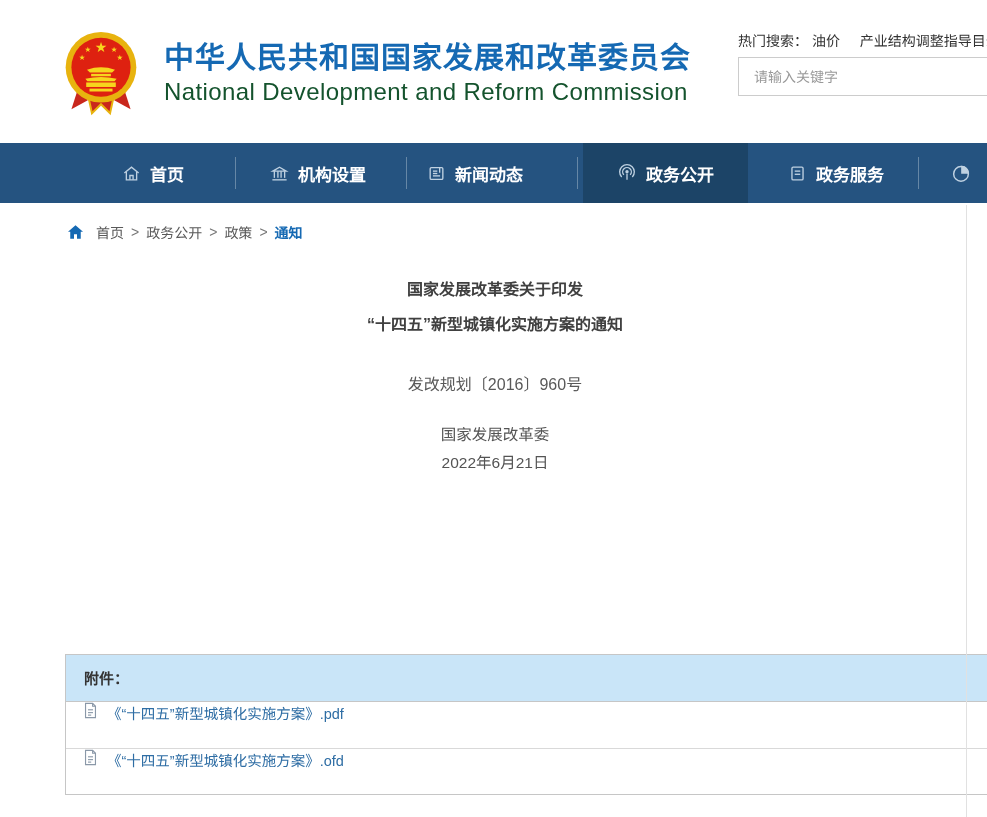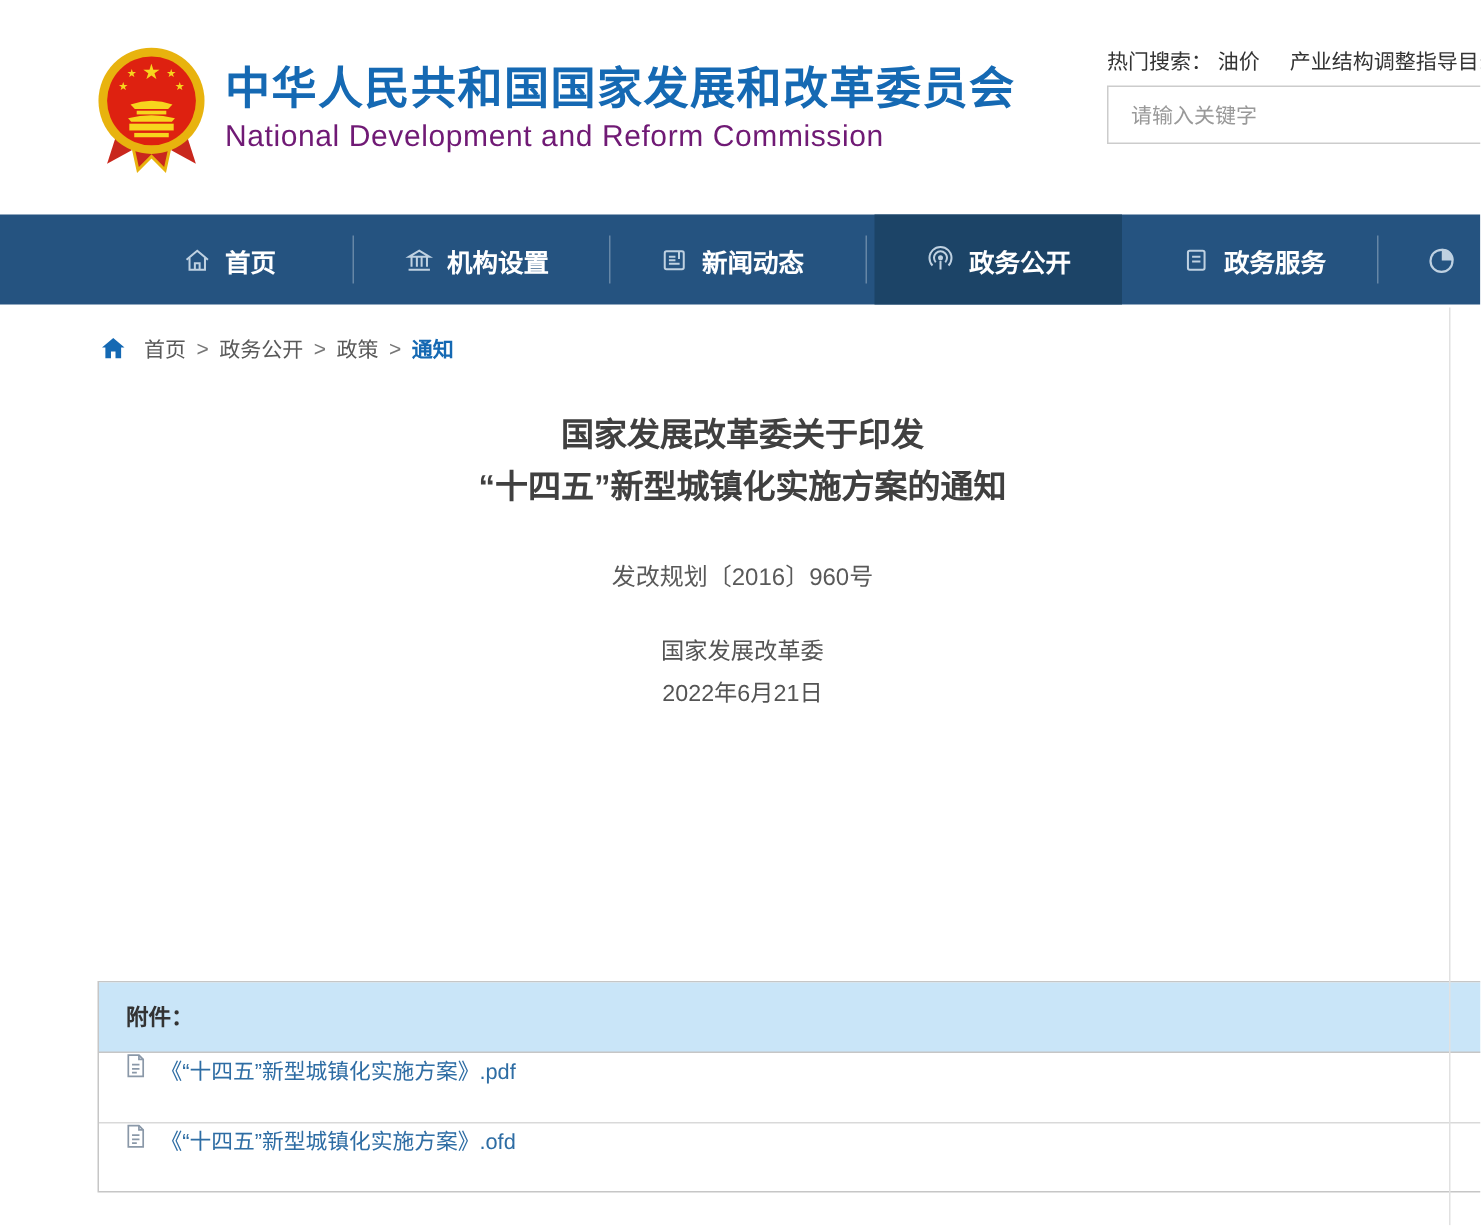--- a/index.html
+++ b/index.html
@@ -6,23 +6,23 @@
   html,body { background:#fff; }
   #page {
     position:relative; width:987px; height:817px; overflow:hidden;
     background:#fff; font-family:"Liberation Sans","DejaVu Sans",sans-serif;
   }
 
   
   .header { position:absolute; top:0; left:0; width:987px; height:143px; background:#fff; }
   .logo-wrap { position:absolute; left:64px; top:28px; display:flex; align-items:center; cursor:pointer; }
   .emblem { width:74px; height:90px; }
-  .site-titles { margin-left:12px; }
+  .site-titles { margin-left:26px; }
   .site-title-cn { font-size:30px; font-weight:bold; color:#1569b3; letter-spacing:1px; line-height:34px; }
-  .site-title-en { font-size:20px; color:#701a75; letter-spacing:0.4px; margin-top:3px; }
+  .site-title-en { font-size:24px; color:#14532d; letter-spacing:0.4px; margin-top:3px; }
   .hot-search { position:absolute; left:738px; top:30px; font-size:14px; color:#333; white-space:nowrap; }
   .hot-search .hs-item { margin-right:16px; cursor:pointer; }
   .search-box {
     position:absolute; left:738px; top:57px; width:300px; height:39px;
     border:1px solid #ccc; background:#fff;
   }
   .search-box input {
     width:100%; height:100%; border:none; outline:none; padding:0 15px;
     font-size:14px; color:#333; font-family:inherit; background:transparent;
   }
@@ -40,21 +40,21 @@
 
   
   .breadcrumb { position:absolute; left:66px; top:222px; display:flex; align-items:center; font-size:14px; color:#595959; }
   .breadcrumb .crumb-home-icon { margin-right:11px; display:flex; cursor:pointer; }
   .breadcrumb .crumb { cursor:pointer; }
   .breadcrumb .sep { margin:0 7px; color:#777; }
   .breadcrumb .crumb.current { color:#1569b3; font-weight:bold; }
 
   
   .article { position:absolute; left:65px; top:272px; width:860px; }
-  .doc-title { text-align:center; font-size:22px; font-weight:bold; color:#404040; line-height:35px; }
+  .doc-title { text-align:center; font-size:16px; font-weight:bold; color:#404040; line-height:35px; }
   .doc-number { text-align:center; font-size:16px; color:#595959; margin-top:29px; }
   .doc-body { margin-top:31px; font-size:15.5px; color:#545454; line-height:29px; text-align:justify; }
   .doc-body p.indent { text-indent:2em; }
   .doc-sign { margin-top:26px; text-align:center; font-size:15.5px; color:#545454; line-height:28px; }
 
   
   .attachments { position:absolute; left:65px; top:654px; width:968px; border:1px solid #c6c6c6; background:#fff; }
   .att-header {
     height:47px; line-height:47px; background:#c9e5f8; padding-left:18px;
     font-size:15px; font-weight:bold; color:#333; border-bottom:1px solid #c6c6c6;
@@ -130,21 +130,21 @@
             <path d="M10 9 V17.5"></path>
             <path d="M14 9 V17.5"></path>
             <path d="M18.5 9 V17.5"></path>
             <path d="M3 20 H21"></path>
         </svg>
       </span>
       <span>机构设置</span>
     </div>
     <div class="nav-divider" style="left:406px;"></div>
 
-    <div class="nav-item" style="left:440px;">
+    <div class="nav-item" style="left:427px;">
       <span class="nav-icon">
         <svg width="19" height="19" viewBox="0 0 24 24" fill="none" stroke="currentColor" stroke-width="1.7">
           <rect x="4" y="4.5" width="16" height="15" rx="1.5"></rect>
             <path d="M7.5 9 H13"></path>
             <path d="M7.5 12 H13"></path>
             <path d="M7.5 15 H16.5"></path>
             <path d="M16 4.5 V11"></path>
         </svg>
       </span>
       <span>新闻动态</span>

